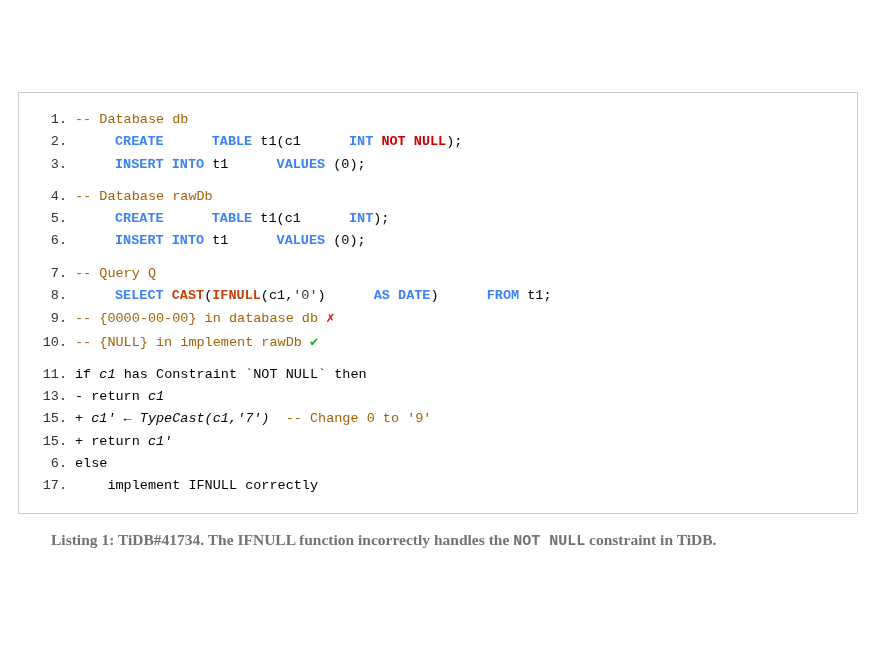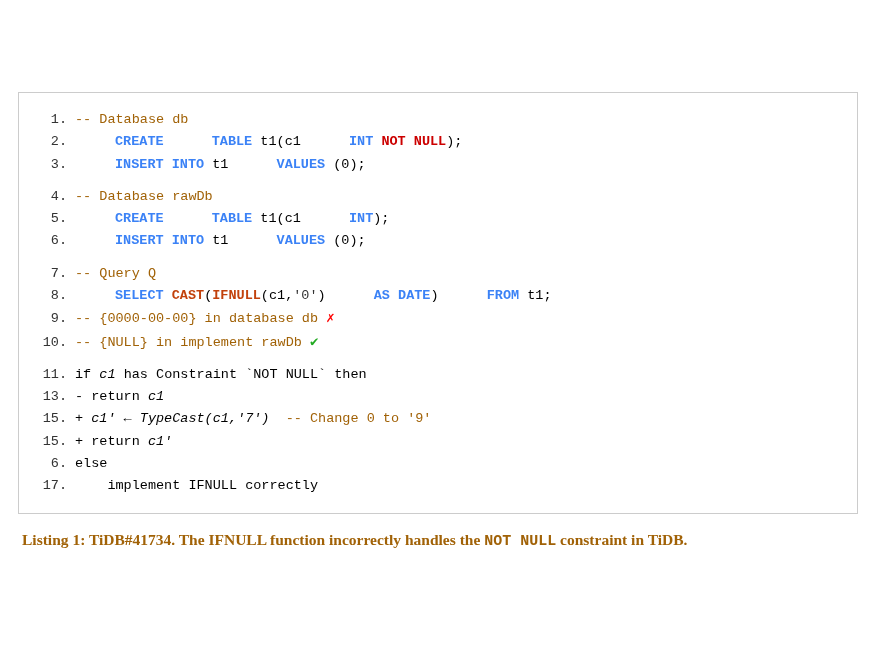--- a/index.html
+++ b/index.html
@@ -61,22 +61,23 @@
     .x-mark { color: red; font-size: 14px; }
     .check-mark { color: #22aa22; font-size: 14px; }
 
     .spacer { height: 10px; }
 
     .caption {
       font-family: Georgia, 'Times New Roman', serif;
       font-size: 15.5px;
       font-weight: bold;
       line-height: 1.5;
-      color: #a16207;
+      color: #737373;
       padding: 0 4px;
+      margin-left: 29px;
     }
     .caption .tt { font-family: 'Courier New', Courier, monospace; font-size: 15px; }
   </style>
 </head>
 <body>
 
 <div class="outer">
   <div class="code-box">
 
     <div class="code-line">

